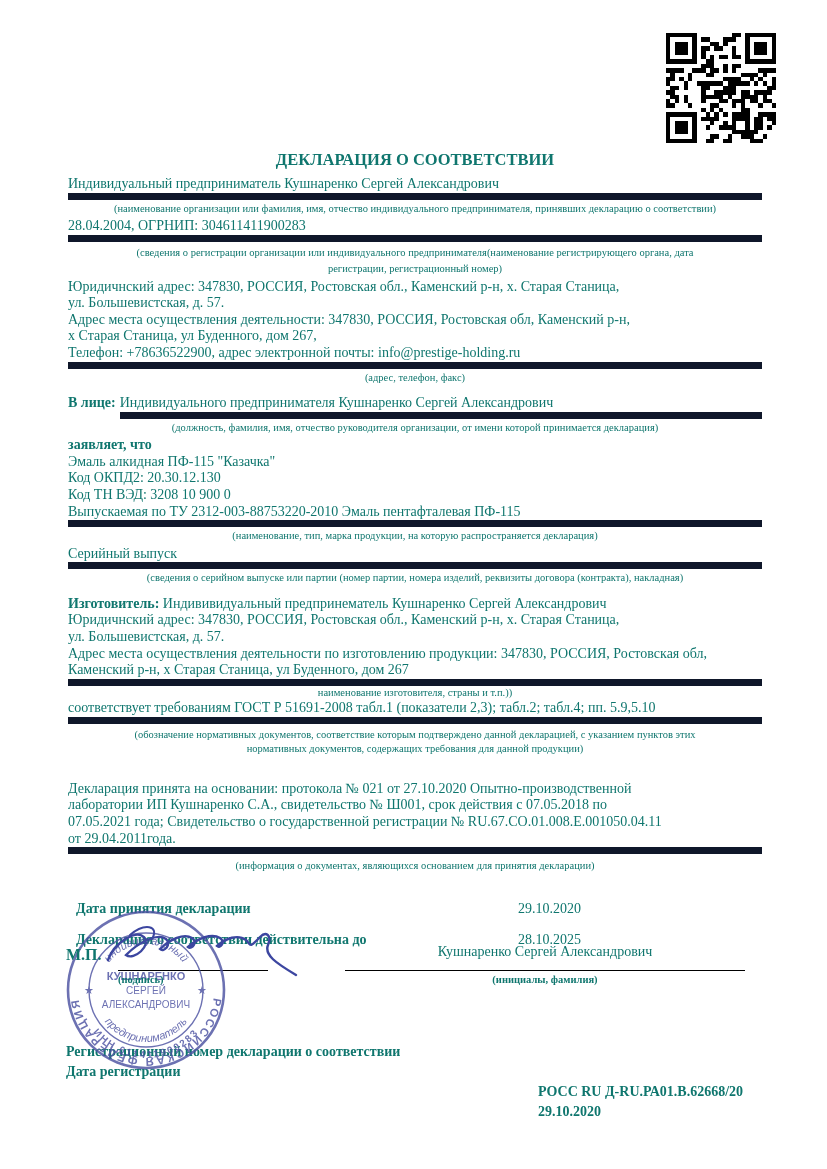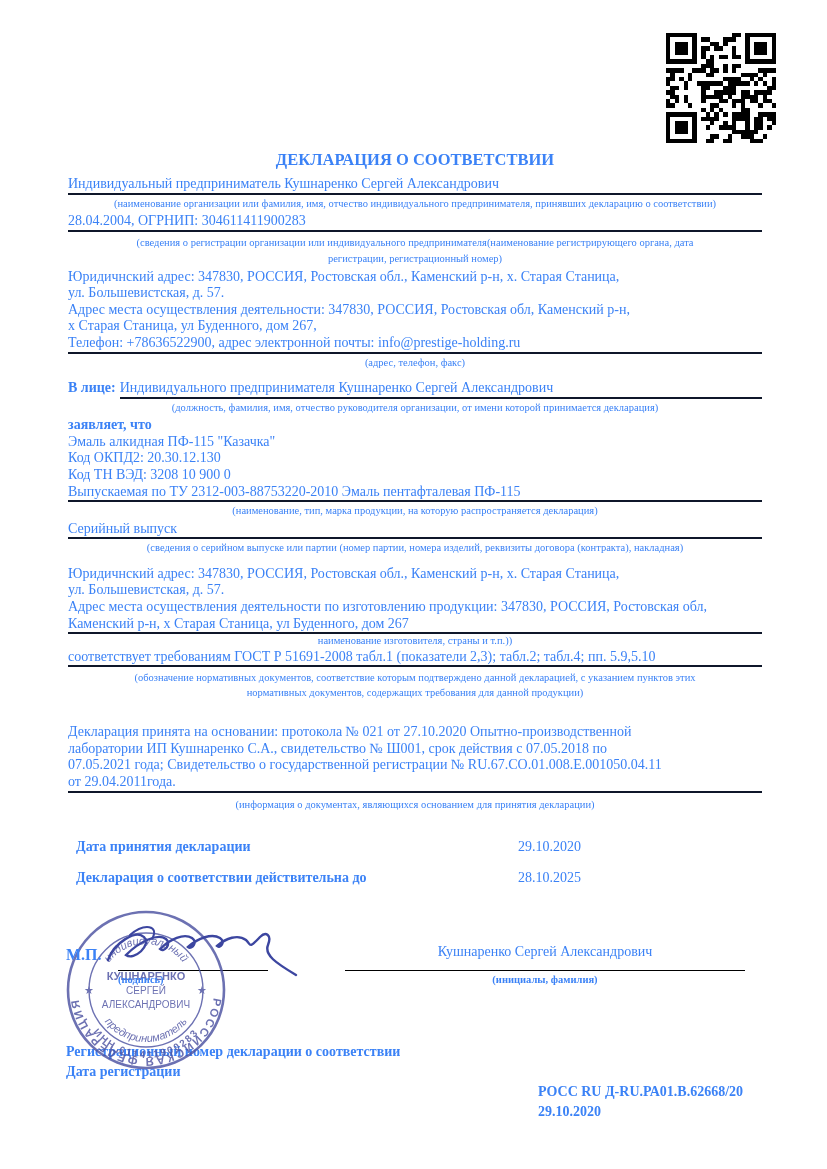--- a/index.html
+++ b/index.html
@@ -1,21 +1,21 @@
 <!DOCTYPE html>
 <html><head>
 <meta charset="utf-8">
 <style>
   html,body{margin:0;padding:0;background:#fff;}
   .page{position:relative;width:827px;height:1169px;background:#fff;overflow:hidden;
-        font-family:"Liberation Serif",serif;color:#3b82f6;}
+        font-family:"Liberation Serif",serif;color:#0f766e;}
   .doc-body{position:absolute;left:68px;top:150px;width:694px;}
   .title{font-size:16.5px;font-weight:bold;text-align:center;white-space:nowrap;margin-bottom:6px;}
   .line{font-size:14px;line-height:16.6px;white-space:nowrap;}
-  .uline{border-bottom:2px solid #0f172a;}
+  .uline{border-bottom:7px solid #0f172a;}
   .hint{font-size:10.5px;line-height:14.5px;text-align:center;white-space:nowrap;padding-top:2px;padding-bottom:2px;}
   .row{display:flex;}
   .row .lbl{font-weight:bold;white-space:nowrap;padding-right:4px;}
   .row .fill{flex:1;white-space:nowrap;}
   .bold{font-weight:bold;}
   .email{}
   .kv{position:relative;font-size:14px;line-height:17px;margin-top:14px;}
   .kv .k{font-weight:bold;white-space:nowrap;}
   .kv .v{position:absolute;left:450px;top:0;white-space:nowrap;}
   .sp8{height:8px;} .sp10{height:10px;} .sp22{height:22px;}
@@ -370,20 +370,21 @@
     <div class="line bold">заявляет, что</div>
     <div class="line">Эмаль алкидная ПФ-115 "Казачка"</div>
     <div class="line">Код ОКПД2: 20.30.12.130</div>
     <div class="line">Код ТН ВЭД: 3208 10 900 0</div>
     <div class="line uline">Выпускаемая по ТУ 2312-003-88753220-2010 Эмаль пентафталевая ПФ-115</div>
     <div class="hint">(наименование, тип, марка продукции, на которую распространяется декларация)</div>
     <div class="line uline">Серийный выпуск</div>
     <div class="hint">(сведения о серийном выпуске или партии (номер партии, номера изделий, реквизиты договора (контракта), накладная)</div>
 
     <div class="sp8"></div>
+    <div class="line"><span class="bold">Изготовитель:</span> <span>Индививидуальный предпринематель Кушнаренко Сергей Александрович</span></div>
     <div class="line">Юридичнский адрес: 347830, РОССИЯ, Ростовская обл., Каменский р-н, х. Старая Станица,</div>
     <div class="line">ул. Большевистская, д. 57.</div>
     <div class="line">Адрес места осуществления деятельности по изготовлению продукции: 347830, РОССИЯ, Ростовская обл,</div>
     <div class="line uline">Каменский р-н, х Старая Станица, ул Буденного, дом 267</div>
     <div class="hint" style="padding-top:0;padding-bottom:0">наименование изготовителя, страны и т.п.))</div>
     <div class="line uline">соответствует требованиям ГОСТ Р 51691-2008 табл.1 (показатели 2,3); табл.2; табл.4; пп. 5.9,5.10</div>
     <div class="hint" style="padding-top:4px;padding-bottom:0">(обозначение нормативных документов, соответствие которым подтверждено данной декларацией, с указанием пунктов этих</div>
     <div class="hint" style="padding-top:0">нормативных документов, содержащих требования для данной продукции)</div>
 
     <div class="sp22"></div>

